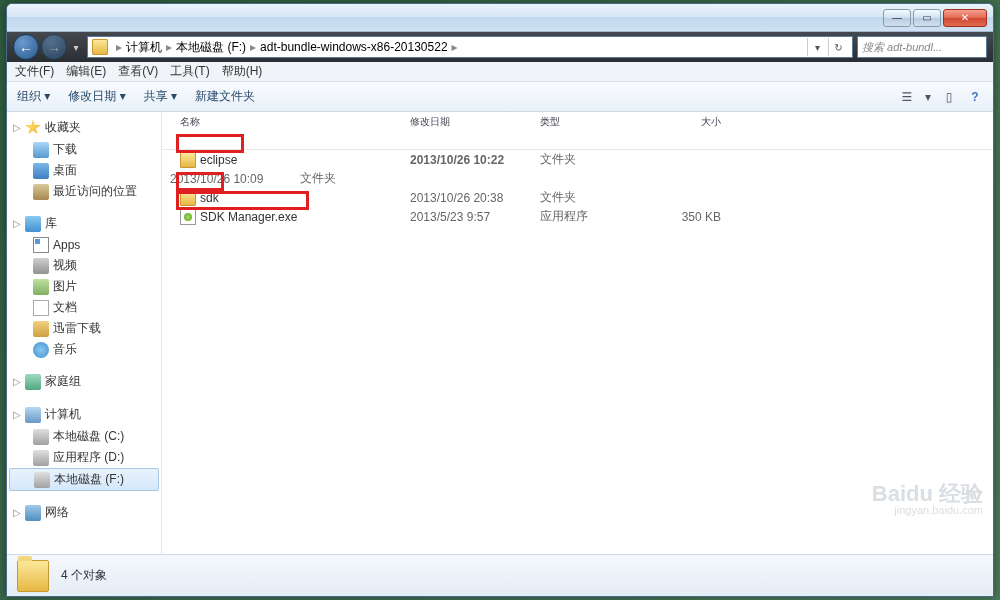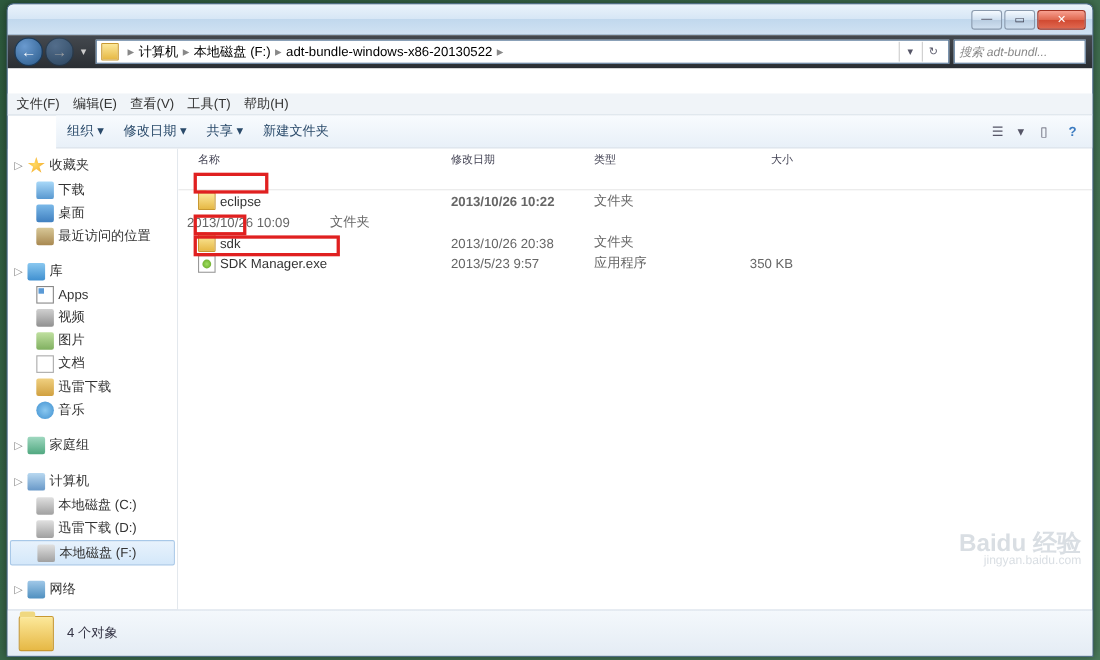--- a/index.html
+++ b/index.html
@@ -12,23 +12,23 @@
 .navbar { height: 30px; background: linear-gradient(180deg, #44494f 0%, #2a2e33 100%); display: flex; align-items: center; padding: 0 6px; gap: 4px; }
 .navbtns { display: flex; gap: 2px; align-items: center; }
 .navcircle { width: 26px; height: 26px; border-radius: 50%; background: radial-gradient(circle at 35% 30%, #6a9acf, #2a5a8a); border: 1px solid #1a3a5a; display: flex; align-items: center; justify-content: center; color: #fff; font-size: 14px; }
 .navcircle.fwd { opacity: 0.5; }
 .navdrop { width: 14px; height: 20px; color: #ccc; display: flex; align-items: center; justify-content: center; font-size: 10px; }
 .addressbar { flex: 1; height: 22px; background: #fff; border: 1px solid #5a7a9a; display: flex; align-items: center; padding: 0 4px; font-size: 12px; }
 .addr-icon { width: 16px; height: 16px; background: linear-gradient(180deg, #fce89a 0%, #e6b845 100%); border: 1px solid #c89830; border-radius: 1px; margin-right: 4px; }
 .addr-sep { color: #888; margin: 0 4px; }
 .addr-end { margin-left: auto; display: flex; gap: 1px; }
 .addr-btn { width: 20px; height: 18px; border-left: 1px solid #ccc; display: flex; align-items: center; justify-content: center; font-size: 10px; color: #556; }
-.searchbox { width: 120px; height: 22px; background: #fff; border: 1px solid #5a7a9a; font-size: 11px; padding: 0 4px; color: #888; font-style: italic; display: flex; align-items: center; }
-.menubar { height: 20px; background: #f0f4f8; border-bottom: 1px solid #d8e0e8; display: flex; align-items: center; padding: 0 8px; gap: 12px; font-size: 12px; color: #333; margin-top: 23px; }
-.toolbar { height: 30px; background: linear-gradient(180deg, #f8fbfe 0%, #e8f0f8 100%); border-bottom: 1px solid #d0dae5; display: flex; align-items: center; padding: 0 10px; gap: 18px; font-size: 12px; color: #2a4a6a; margin-left: 44px; }
+.searchbox { width: 130px; height: 22px; background: #fff; border: 1px solid #5a7a9a; font-size: 11px; padding: 0 4px; color: #888; font-style: italic; display: flex; align-items: center; }
+.menubar { height: 20px; background: #f0f4f8; border-bottom: 1px solid #d8e0e8; display: flex; align-items: center; padding: 0 8px; gap: 12px; font-size: 12px; color: #333; }
+.toolbar { height: 30px; background: linear-gradient(180deg, #f8fbfe 0%, #e8f0f8 100%); border-bottom: 1px solid #d0dae5; display: flex; align-items: center; padding: 0 10px; gap: 18px; font-size: 12px; color: #2a4a6a; }
 .toolbar-right { margin-left: auto; display: flex; gap: 10px; align-items: center; color: #556; }
 .ticon { width: 16px; height: 16px; display: inline-flex; align-items: center; justify-content: center; }
 .content { flex: 1; display: flex; overflow: hidden; }
 .sidebar { width: 155px; background: #fff; border-right: 1px solid #e0e6ec; padding: 4px 0; font-size: 12px; overflow: hidden; }
 .side-group { margin-bottom: 10px; }
 .side-hdr { display: flex; align-items: center; padding: 3px 6px; color: #333; }
 .side-hdr .arr { width: 12px; color: #888; font-size: 10px; }
 .side-item { display: flex; align-items: center; padding: 2px 4px 2px 26px; color: #333; gap: 4px; }
 .side-item.sel { background: linear-gradient(180deg, #e8f2fc 0%, #d4e8fa 100%); border: 1px solid #a8c8e8; border-radius: 2px; margin: 0 2px; padding-left: 24px; }
 .sicon { width: 16px; height: 16px; flex-shrink: 0; }
@@ -196,21 +196,21 @@
           <span class="sicon ic-comp"></span>
           <span style="margin-left:4px">计算机</span>
         </div>
         <div id="comp-items">
             <div class="side-item">
               <span class="sicon ic-drv"></span>
               <span>本地磁盘 (C:)</span>
             </div>
             <div class="side-item">
               <span class="sicon ic-drv"></span>
-              <span>迅雷下载 (D:)</span>
+              <span>应用程序 (D:)</span>
             </div>
             <div class="side-item sel">
               <span class="sicon ic-drv"></span>
               <span>本地磁盘 (F:)</span>
             </div>
           </div>
       </div>
       <div class="side-group">
         <div class="side-hdr">
           <span class="arr">▷</span>

